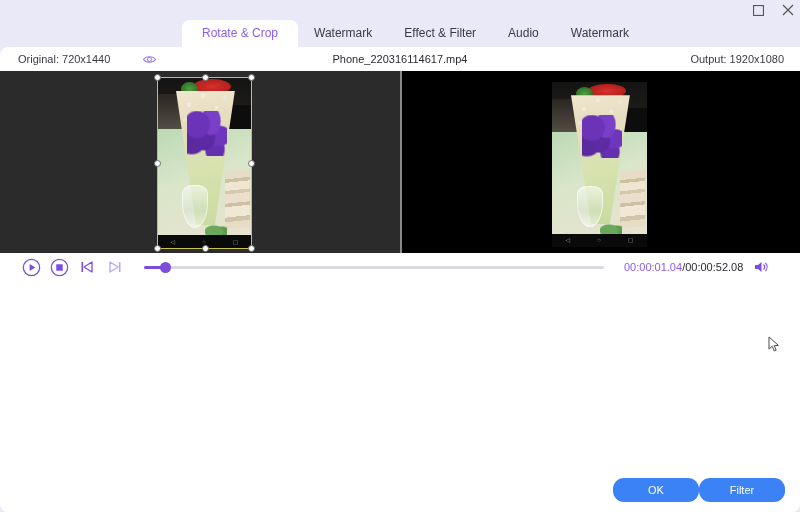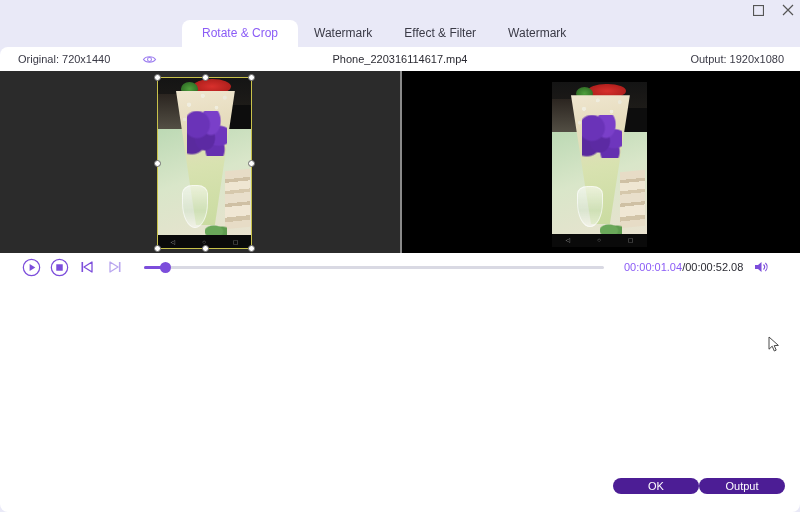--- a/index.html
+++ b/index.html
@@ -273,23 +273,23 @@
 
   
   .footer {
     position: absolute; left: 0; top: 471px;
     width: 800px; height: 41px;
     background: #ffffff;
     border-radius: 0 0 8px 8px;
   }
   .footerbtn {
     position: absolute; top: 478px;
-    width: 86px; height: 16px;
+    width: 86px; height: 24px;
     border: none; border-radius: 11px;
-    background: #4c1d95;
+    background: #3b82f6;
     color: #ffffff;
     font-family: "Liberation Sans", sans-serif;
     font-size: 11px;
     cursor: pointer;
   }
   .okbtn     { left: 613px; }
   .cancelbtn { left: 699px; }
 
   
   .cursor {
@@ -316,20 +316,21 @@
           </svg>
       </div>
     </div>
   </div>
 
   <div class="tabstrip">
     <div class="tabs">
       <div class="tab active">Rotate &amp; Crop</div>
       <div class="tab">Watermark</div>
       <div class="tab">Effect &amp; Filter</div>
+      <div class="tab">Audio</div>
       <div class="tab">Watermark</div>
     </div>
   </div>
 
   <div class="infobar">
     <div class="orig">Original: 720x1440</div>
     <div class="eye">
       <svg width="15" height="15" viewBox="0 0 16 16">
         <path d="M1.5 8 C4 4.2, 12 4.2, 14.5 8 C12 11.8, 4 11.8, 1.5 8 Z" fill="none" stroke="#9d7ef0" stroke-width="1.1"></path>
         <circle cx="8" cy="8" r="2.1" fill="none" stroke="#9d7ef0" stroke-width="1.1"></circle>
@@ -469,20 +470,20 @@
     
 
     
     
 
     
   </div>
 
   <div class="footer"></div>
   <button class="footerbtn okbtn">OK</button>
-  <button class="footerbtn cancelbtn">Output</button>
+  <button class="footerbtn cancelbtn">Filter</button>
 
   <div class="cursor">
     <svg width="12" height="17" viewBox="0 0 12 17">
       <path d="M1 1 L1 13.2 L4.2 10.2 L6.3 15 L8.2 14.1 L6.2 9.6 L10.4 9.4 Z" fill="#ffffff" stroke="#4a4a4a" stroke-width="1"></path>
     </svg>
   </div>
 </div>
 
 </body></html>

